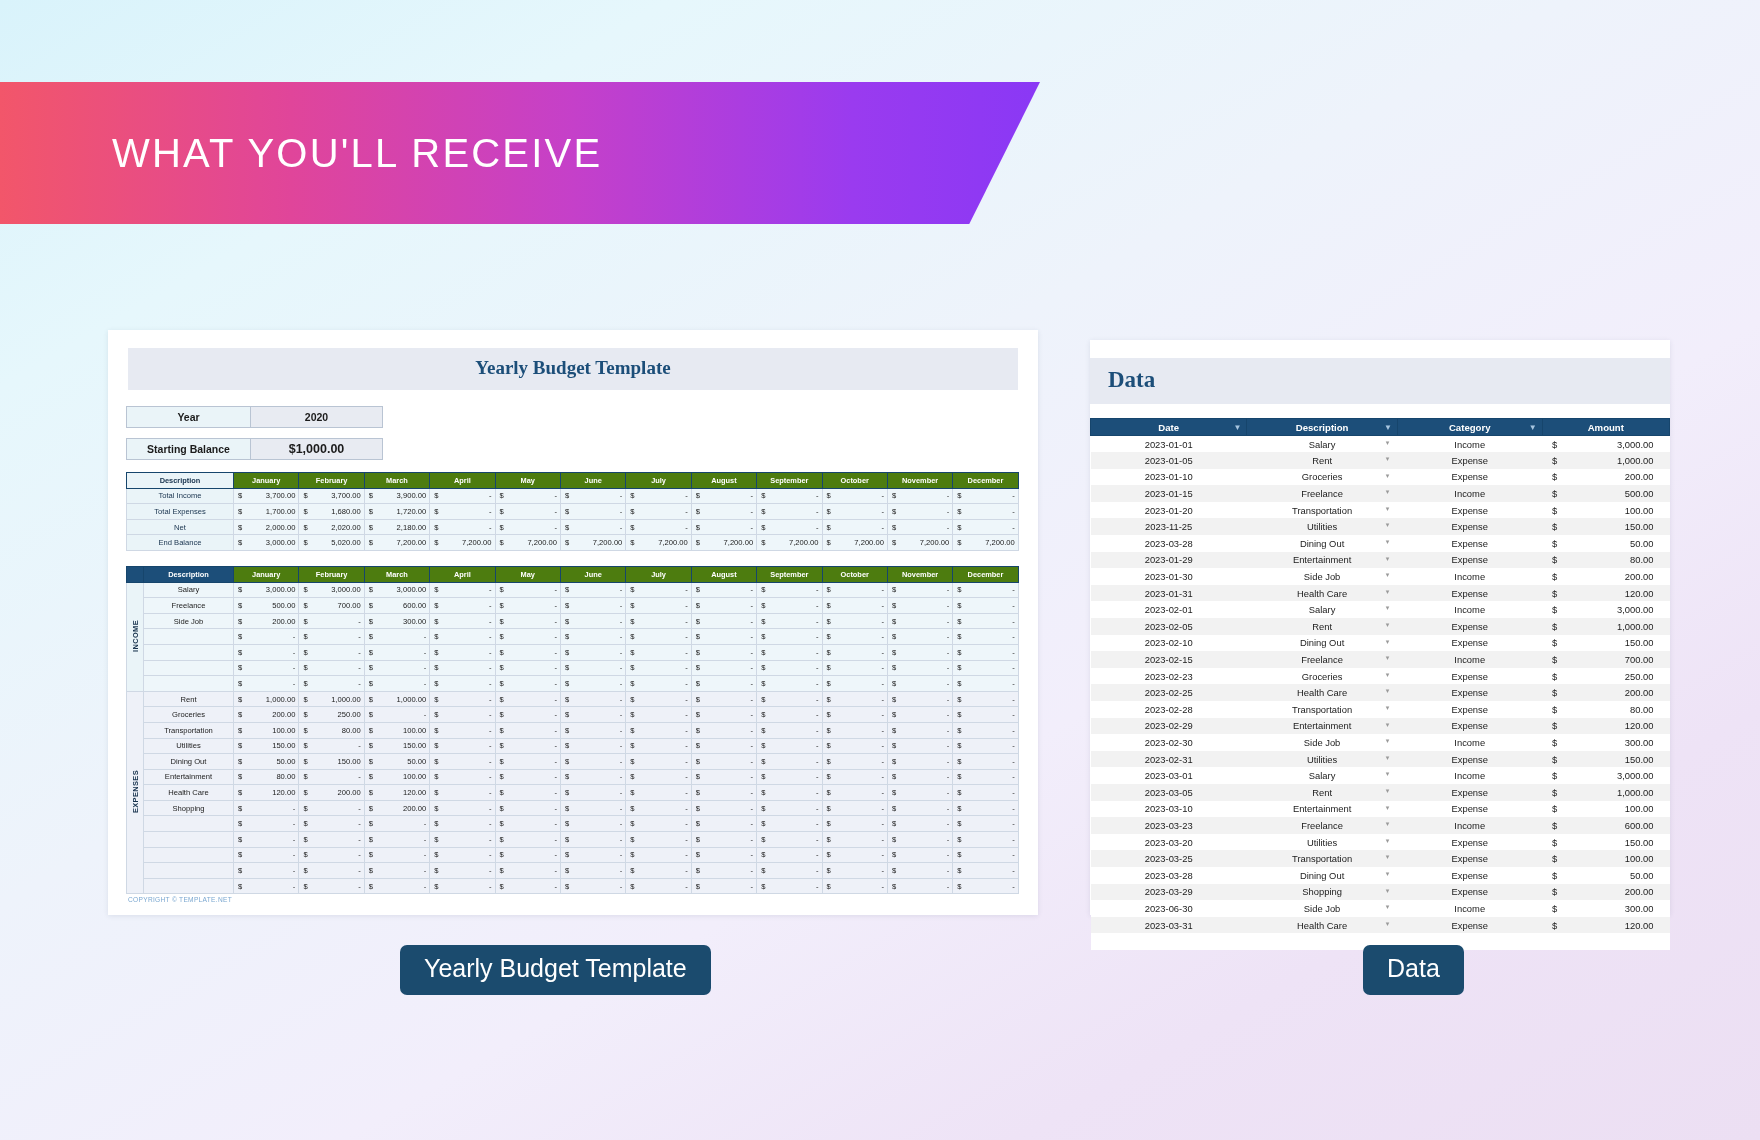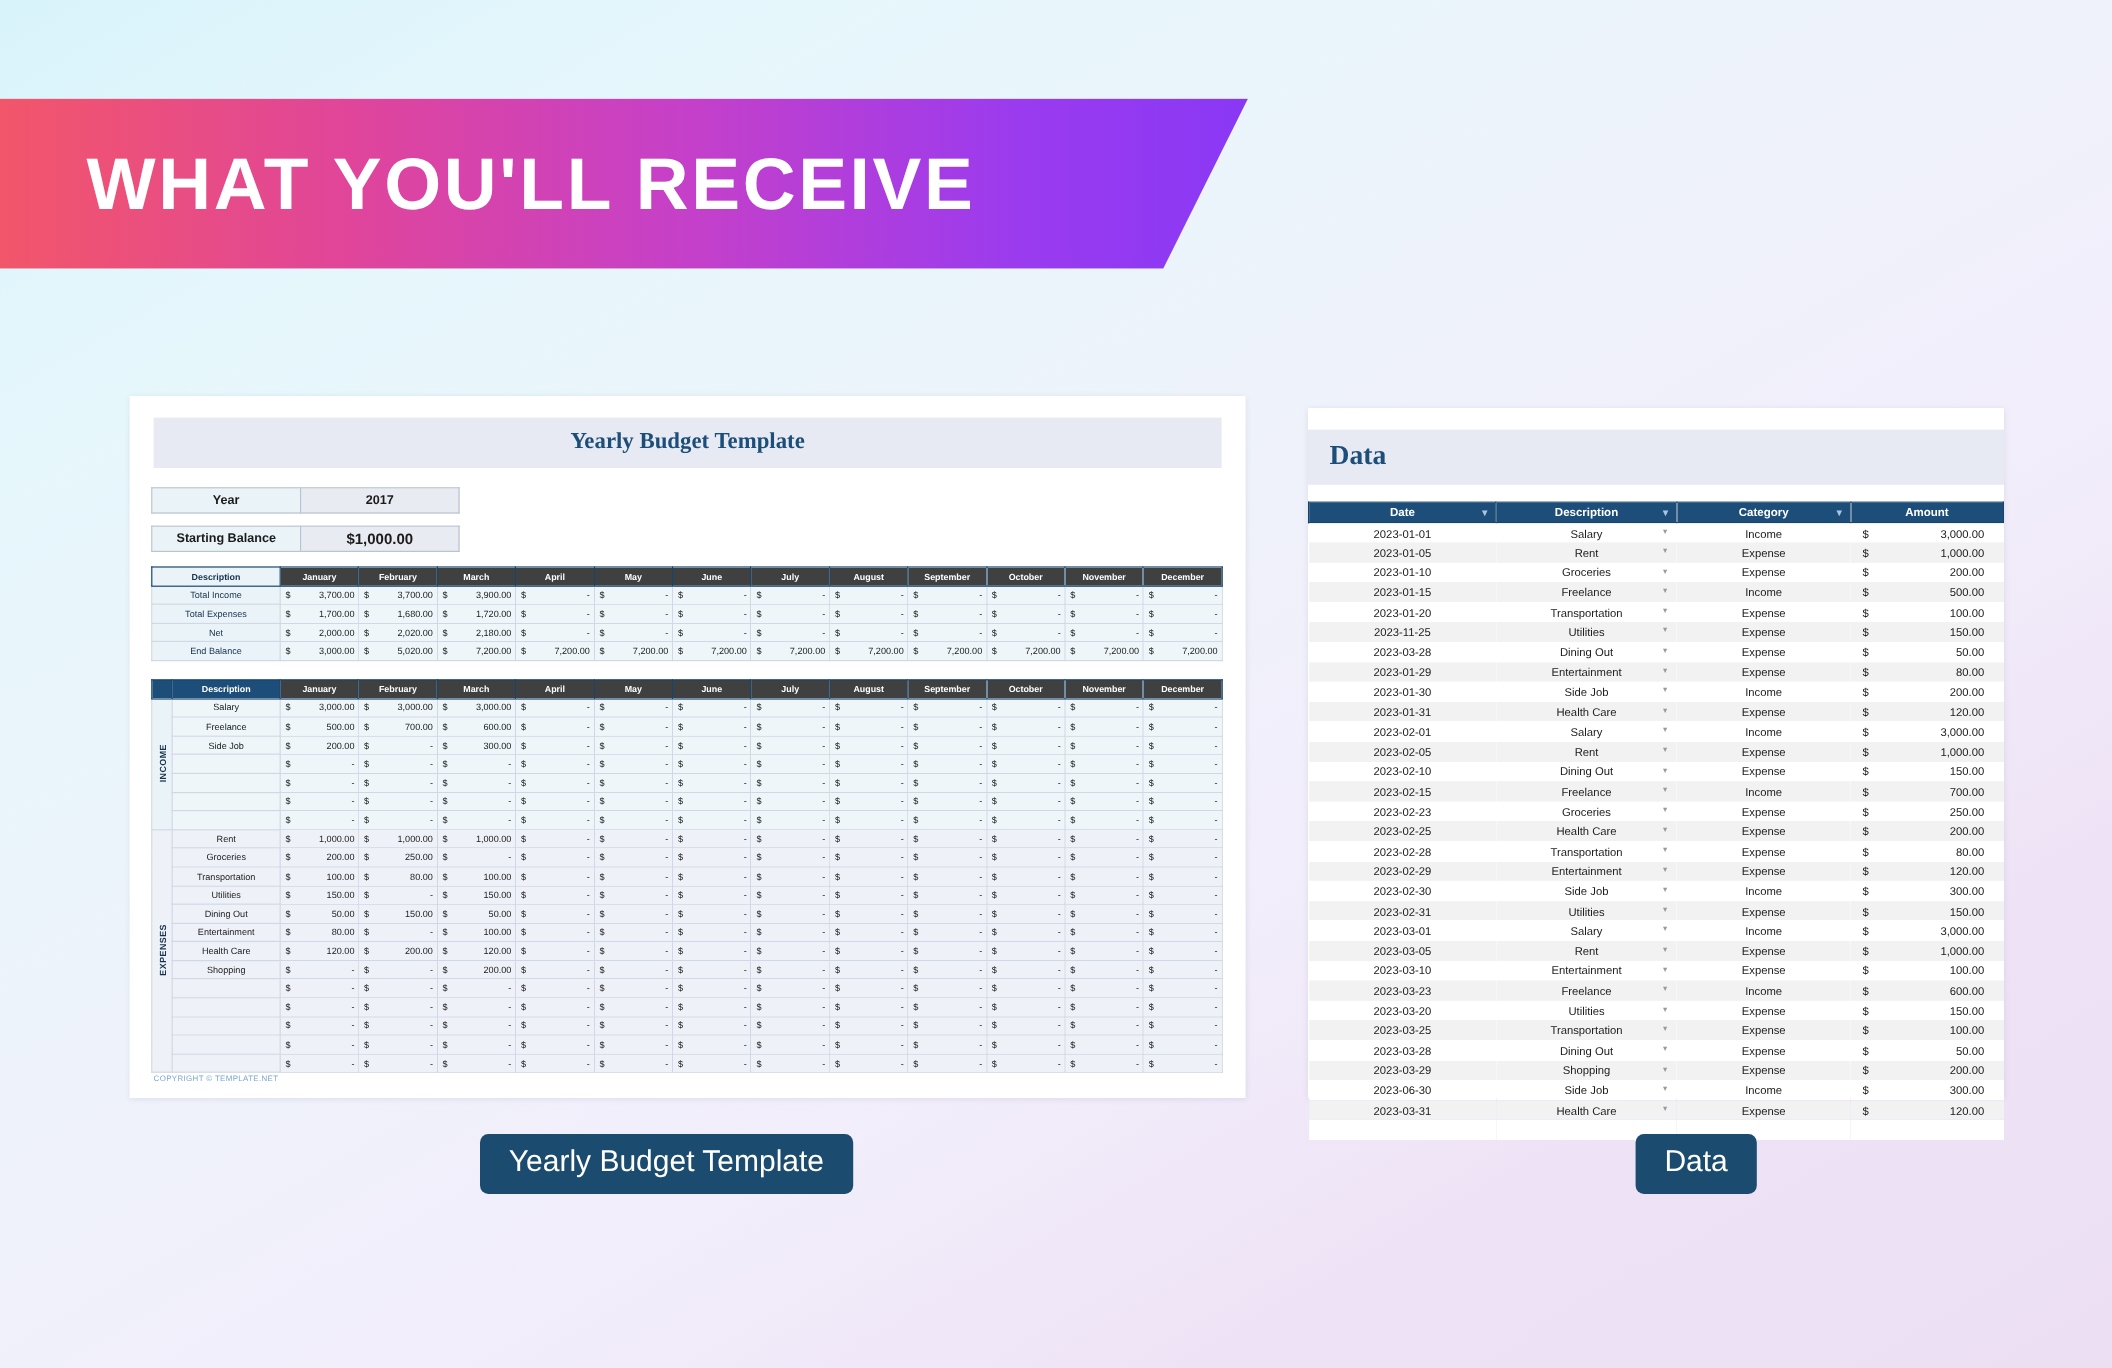--- a/index.html
+++ b/index.html
@@ -20,24 +20,24 @@
   .banner {
     width: 100%; height: 100%;
     background: linear-gradient(90deg, #f2566a 0%, #e0459a 28%, #c540c9 55%, #9a3bef 82%, #8a38f5 100%);
     -webkit-clip-path: polygon(0 0, 100% 0, 93.2% 100%, 0 100%);
     clip-path: polygon(0 0, 100% 0, 93.2% 100%, 0 100%);
     display: flex;
     align-items: center;
   }
   .banner-title {
     color: #ffffff;
-    font-size: 61px;
-    font-weight: bold;
+    font-size: 40px;
+    font-weight: normal;
     letter-spacing: 2.2px;
-    margin-left: 72px;
+    margin-left: 112px;
     white-space: nowrap;
   }
 
   
   .sheet {
     position: absolute;
     background: #ffffff;
     box-shadow: 0 1px 5px rgba(40,60,90,0.10);
   }
   #sheet-budget { left: 108px; top: 330px; width: 930px; height: 585px; }
@@ -76,21 +76,21 @@
   .grid { border-collapse: collapse; table-layout: fixed; }
   .grid th, .grid td {
     font-size: 7.6px;
     height: 15.6px;
     padding: 0 3px;
     border: 1px solid #cfd8e4;
     white-space: nowrap;
     overflow: hidden;
   }
   .grid th {
-    background: #404040;
+    background: #4d7c0f;
     color: #ffffff;
     font-weight: bold;
     text-align: center;
     border-color: #16456c;
     font-size: 7.4px;
   }
   .grid th.desc-h { background: #eaf4f8; color: #17324d; }
   .grid th.desc-h.dark { background: #1c4e79; color: #ffffff; }
 
   td.rowlabel { text-align: center; font-weight: bold; color: #17324d; background: #eaf4f8; }
@@ -176,21 +176,21 @@
 
 <div class="sheet" id="sheet-budget">
   <div class="sheet-title-bar">
     <span class="sheet-title">Yearly Budget Template</span>
   </div>
 
   <table class="meta-table">
     <tbody>
       <tr>
         <td class="meta-label">Year</td>
-        <td class="meta-value">2017</td>
+        <td class="meta-value">2020</td>
       </tr>
     </tbody>
   </table>
   <table class="meta-table" style="margin-top:10px">
     <tbody>
       <tr>
         <td class="meta-label">Starting Balance</td>
         <td class="meta-value big">$1,000.00</td>
       </tr>
     </tbody>

